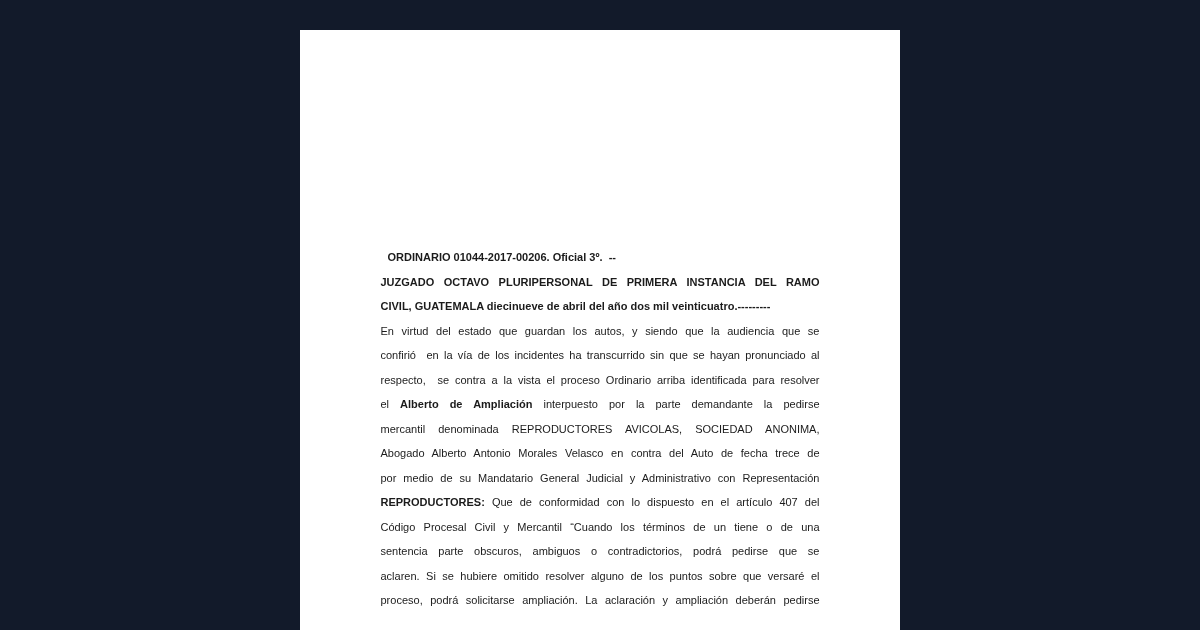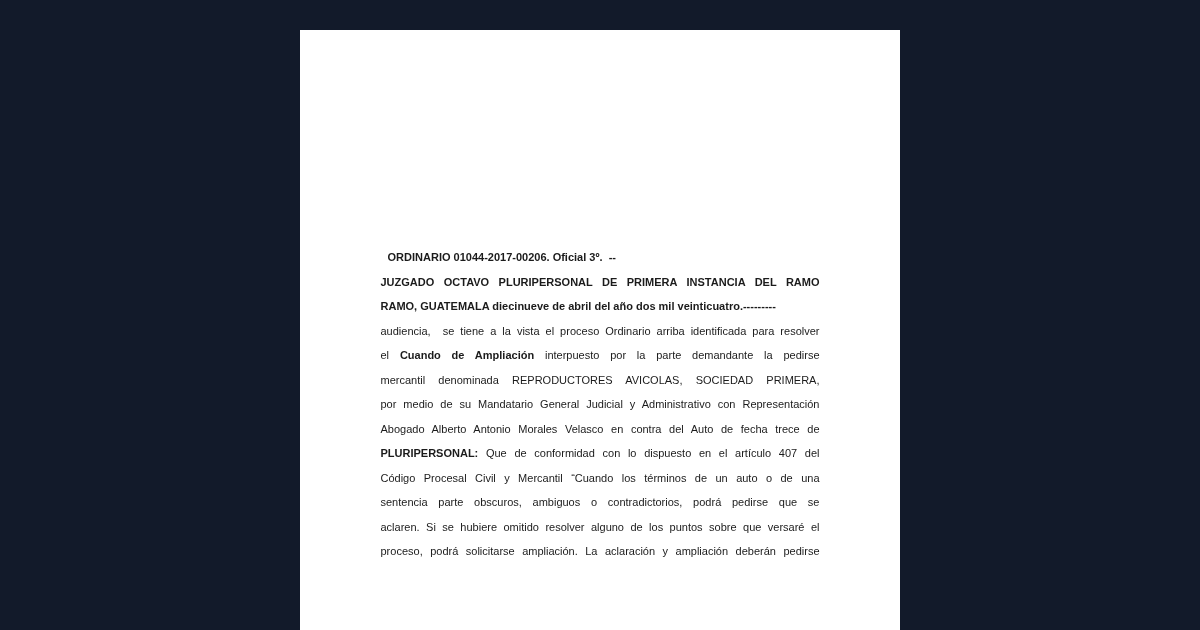--- a/index.html
+++ b/index.html
@@ -97,42 +97,44 @@
 
     <div class="page-top-margin"></div>
 
     <div class="text-column">
 
       <p>
         <span class="doc-line flush-line bold indent-first"> ORDINARIO 01044-2017-00206. Oficial 3º.  --</span>
 
         <span class="doc-line justify-line bold">JUZGADO OCTAVO PLURIPERSONAL DE PRIMERA INSTANCIA DEL RAMO</span>
 
-        <span class="doc-line flush-line"><span class="bold">RAMO, GUATEMALA diecinueve de abril del año dos mil veinticuatro.</span><span class="bold dash-run">---------</span></span>
+        <span class="doc-line flush-line"><span class="bold">CIVIL, GUATEMALA diecinueve de abril del año dos mil veinticuatro.</span><span class="bold dash-run">---------</span></span>
       </p>
 
       <p>
+        <span class="doc-line justify-line">En virtud del estado que guardan los autos, y siendo que la audiencia que se</span>
 
+        <span class="doc-line justify-line">confirió  en la vía de los incidentes ha transcurrido sin que se hayan pronunciado al</span>
 
-        <span class="doc-line justify-line">audiencia,  se tiene a la vista el proceso Ordinario arriba identificada para resolver</span>
+        <span class="doc-line justify-line">respecto,  se contra a la vista el proceso Ordinario arriba identificada para resolver</span>
 
-        <span class="doc-line justify-line"><span>el </span><span class="bold">Cuando de Ampliación</span><span> interpuesto por la parte demandante la pedirse</span></span>
+        <span class="doc-line justify-line"><span>el </span><span class="bold">Alberto de Ampliación</span><span> interpuesto por la parte demandante la pedirse</span></span>
 
-        <span class="doc-line justify-line">mercantil denominada REPRODUCTORES AVICOLAS, SOCIEDAD PRIMERA,</span>
+        <span class="doc-line justify-line">mercantil denominada REPRODUCTORES AVICOLAS, SOCIEDAD ANONIMA,</span>
+
+        <span class="doc-line justify-line">Abogado Alberto Antonio Morales Velasco en contra del Auto de fecha trece de</span>
 
         <span class="doc-line justify-line">por medio de su Mandatario General Judicial y Administrativo con Representación</span>
-
-        <span class="doc-line justify-line">Abogado Alberto Antonio Morales Velasco en contra del Auto de fecha trece de</span>
 
       </p>
 
       <p>
-        <span class="doc-line justify-line"><span class="bold">PLURIPERSONAL:</span><span> Que de conformidad con lo dispuesto en el artículo 407 del</span></span>
+        <span class="doc-line justify-line"><span class="bold">REPRODUCTORES:</span><span> Que de conformidad con lo dispuesto en el artículo 407 del</span></span>
 
-        <span class="doc-line justify-line">Código Procesal Civil y Mercantil “Cuando los términos de un auto o de una</span>
+        <span class="doc-line justify-line">Código Procesal Civil y Mercantil “Cuando los términos de un tiene o de una</span>
 
         <span class="doc-line justify-line">sentencia parte obscuros, ambiguos o contradictorios, podrá pedirse que se</span>
 
         <span class="doc-line justify-line">aclaren. Si se hubiere omitido resolver alguno de los puntos sobre que versaré el</span>
 
         <span class="doc-line justify-line">proceso, podrá solicitarse ampliación. La aclaración y ampliación deberán pedirse</span>
 
       </p>
 
     </div>

